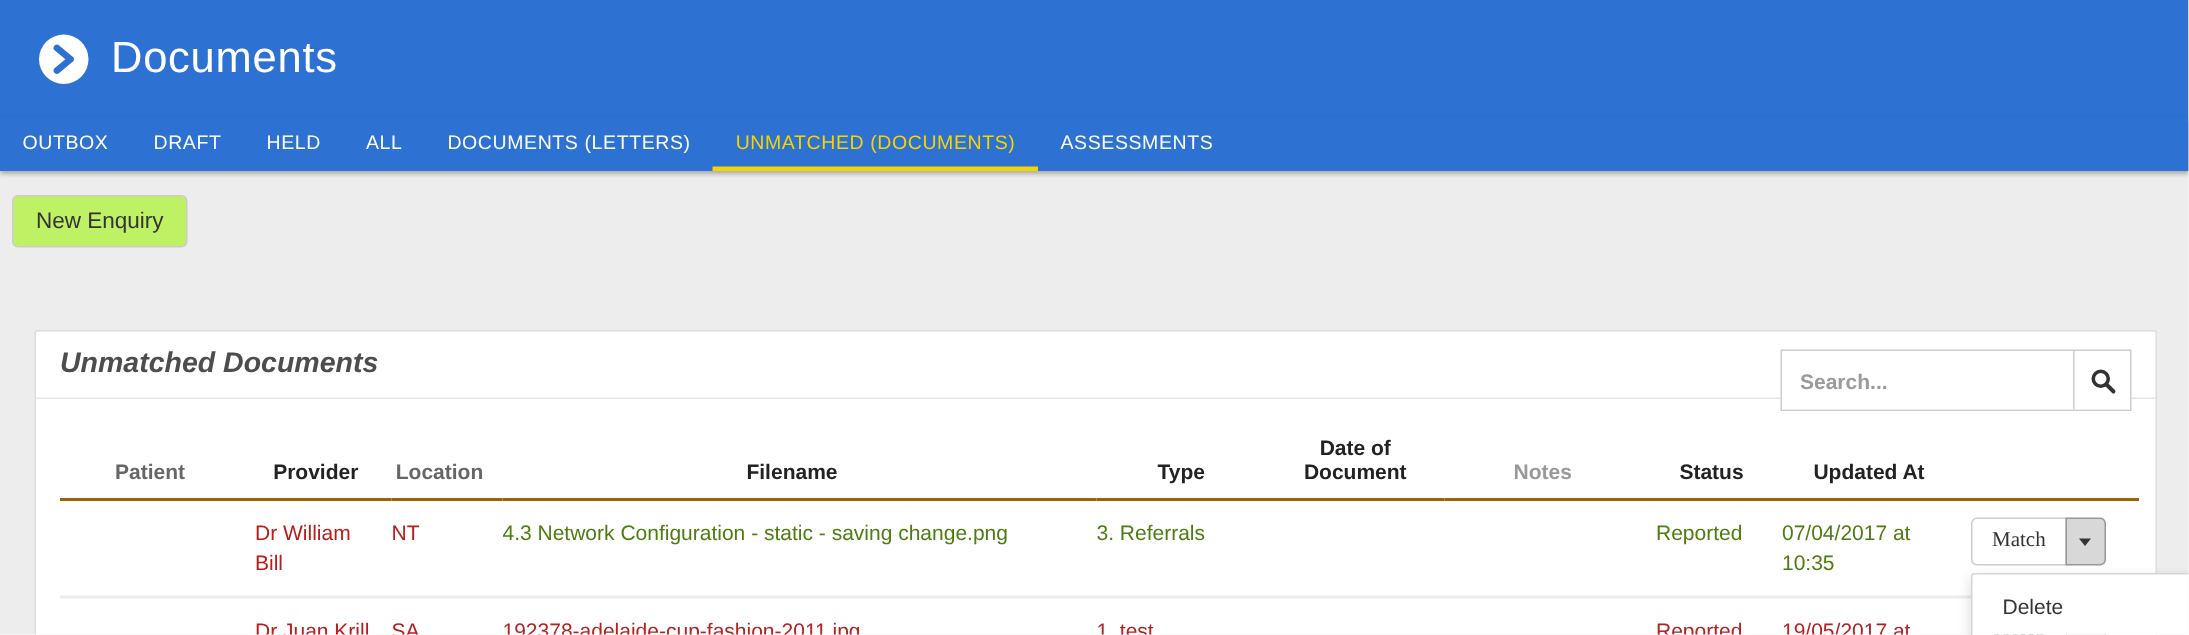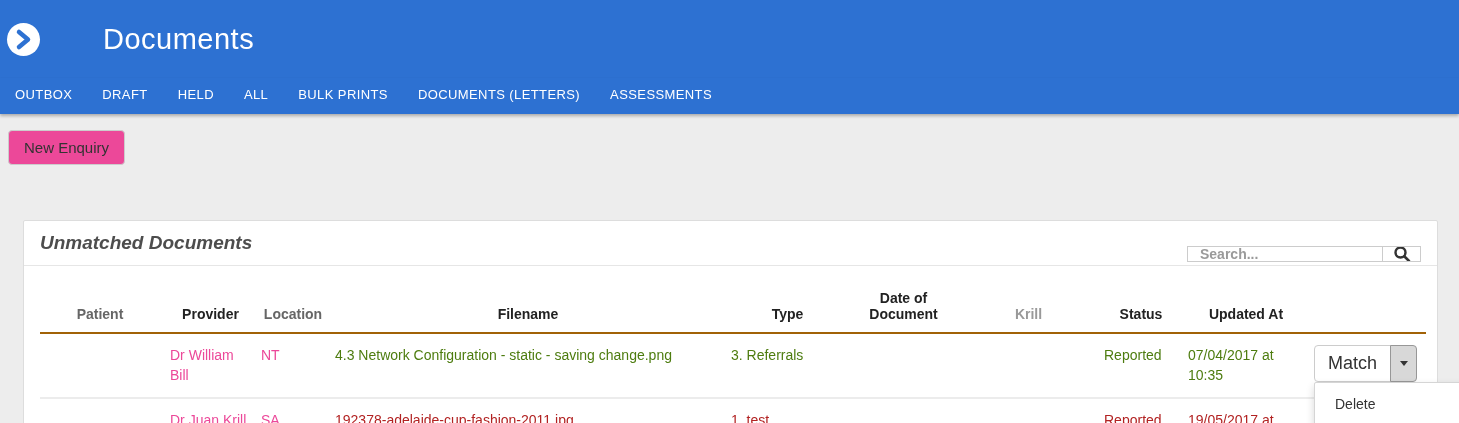--- a/index.html
+++ b/index.html
@@ -9,22 +9,21 @@
     background: #ededed;
     position: relative;
   }
 
   
   .appbar {
     background: #2d71d2;
     height: 78px;
     display: flex;
     align-items: center;
-    padding-left: 7px;
-    gap: 48px;
+    padding-left: 26px;
   }
   .appbar-icon {
     width: 33px; height: 33px;
     border-radius: 50%;
     background: #ffffff;
     display: flex; align-items: center; justify-content: center;
     margin-right: 15px;
     flex: 0 0 auto;
   }
   .appbar-title {
@@ -58,21 +57,21 @@
   }
   .tab.active {
     color: #f5d500;
     border-bottom-color: #f5d500;
   }
 
   
   .content { padding: 0 8px; }
   .btn-new-enquiry {
     margin-top: 16px;
-    background: #ec4899;
+    background: #bef264;
     border: 1px solid #cccccc;
     border-radius: 4px;
     padding: 8px 15px;
     font-size: 15px;
     color: #333333;
     font-family: "Liberation Sans", sans-serif;
     cursor: pointer;
   }
 
   .panel {
@@ -91,21 +90,21 @@
   }
   .panel-title {
     font-size: 19px;
     font-weight: bold;
     color: #4d4d4d;
     font-style: italic;
   }
   .search-group {
     display: flex;
     width: 234px;
-    height: 16px;
+    height: 41px;
     border: 1px solid #cccccc;
     border-radius: 0;
     overflow: hidden;
     background: #ffffff;
     margin-top: 21px;
   }
   .search-input {
     flex: 1;
     min-width: 0;
     border: none;
@@ -143,34 +142,34 @@
     color: #222222;
   }
   th.muted { color: #999999; }
   th.semi-muted { color: #666666; }
   td {
     vertical-align: top;
     padding: 11px 10px 11px 0;
     border-bottom: 2px solid #ececec;
     line-height: 1.45;
   }
-  .link { color: #ec4899; cursor: pointer; margin-left: 28px; }
+  .link { color: #b91c1c; cursor: pointer; margin-left: 28px; }
   tr.row-green .val { color: #4d7c0f; }
   tr.row-red .val { color: #b22222; }
 
   .cell-actions { position: relative; overflow: visible; }
   .split-btn { display: inline-flex; }
   .btn-match {
     background: #ffffff;
     border: 1px solid #cccccc;
     border-radius: 4px 0 0 4px;
     padding: 7px 13px;
-    font-size: 18px;
+    font-size: 14px;
     color: #333333;
-    font-family: Liberation Sans, sans-serif;
+    font-family: Liberation Serif, serif;
     cursor: pointer;
   }
   .btn-caret {
     width: 27px;
     background: #d8d8d8;
     border: 1px solid #979797;
     border-radius: 0 4px 4px 0;
     display: flex; align-items: center; justify-content: center;
     cursor: pointer;
     margin-left: -1px;
@@ -210,22 +209,22 @@
     </svg>
   </div>
   <div class="appbar-title">Documents</div>
 </div>
 
 <div class="tabbar">
   <div class="tab">OUTBOX</div>
   <div class="tab">DRAFT</div>
   <div class="tab">HELD</div>
   <div class="tab">ALL</div>
-  <div class="tab">BULK PRINTS</div>
   <div class="tab">DOCUMENTS (LETTERS)</div>
+  <div class="tab active">UNMATCHED (DOCUMENTS)</div>
   <div class="tab">ASSESSMENTS</div>
 </div>
 
 <div class="content">
   <button class="btn-new-enquiry">New Enquiry</button>
 
   
   <div class="panel">
     <div class="panel-header">
       <div class="panel-title">Unmatched Documents</div>
@@ -257,21 +256,21 @@
           <col style="width:112px">
         </colgroup>
         <thead>
           <tr>
             <th class="semi-muted">Patient</th>
             <th>Provider</th>
             <th class="semi-muted">Location</th>
             <th>Filename</th>
             <th>Type</th>
             <th>Date of Document</th>
-            <th class="muted">Krill</th>
+            <th class="muted">Notes</th>
             <th>Status</th>
             <th>Updated At</th>
             <th></th>
           </tr>
         </thead>
         <tbody>
           <tr class="row-green">
             <td></td>
             <td class="link">Dr William Bill</td>
             <td class="link">NT</td>

